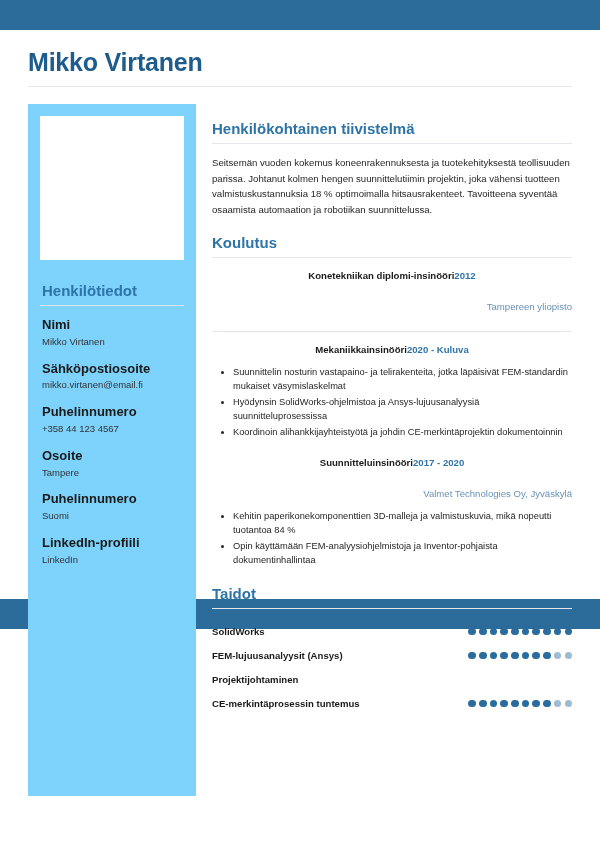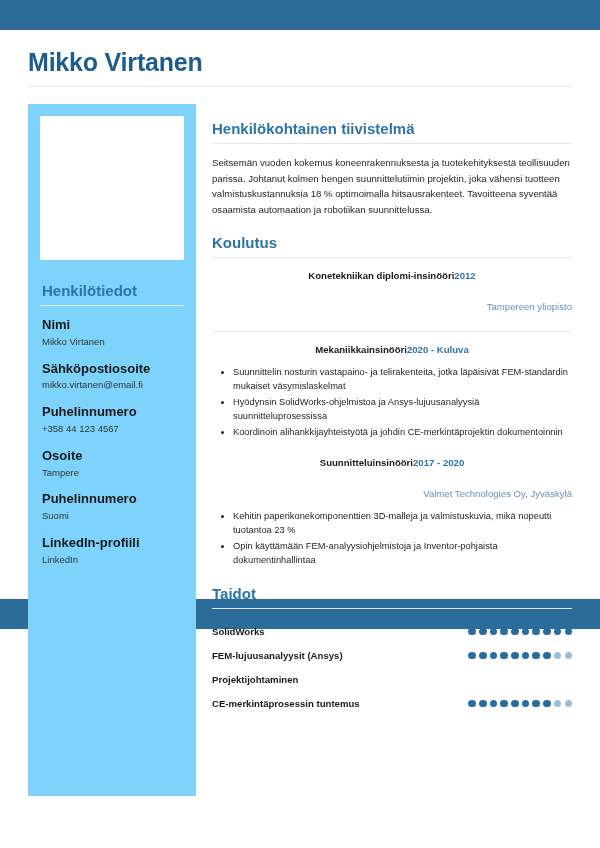--- a/index.html
+++ b/index.html
@@ -281,21 +281,21 @@
               </ul>
             </div>
             <div class="entry-spacer"></div>
             <div class="entry">
               <div class="entry-top">
                 <div class="entry-title">Suunnitteluinsinööri</div>
                 <div class="entry-date">2017 - 2020</div>
               </div>
               <div class="entry-org">Valmet Technologies Oy, Jyväskylä</div>
               <ul class="entry-bullets">
-                <li>Kehitin paperikonekomponenttien 3D-malleja ja valmistuskuvia, mikä nopeutti tuotantoa 23 %</li>
+                <li>Kehitin paperikonekomponenttien 3D-malleja ja valmistuskuvia, mikä nopeutti tuotantoa 84 %</li>
                 <li>Opin käyttämään FEM-analyysiohjelmistoja ja Inventor-pohjaista dokumentinhallintaa</li>
               </ul>
             </div>
           </div>
       </section>
 
       <section class="section">
         <div class="sec-heading">Taidot</div>
         <div class="sec-rule"></div>
         <div id="skill-rows">

